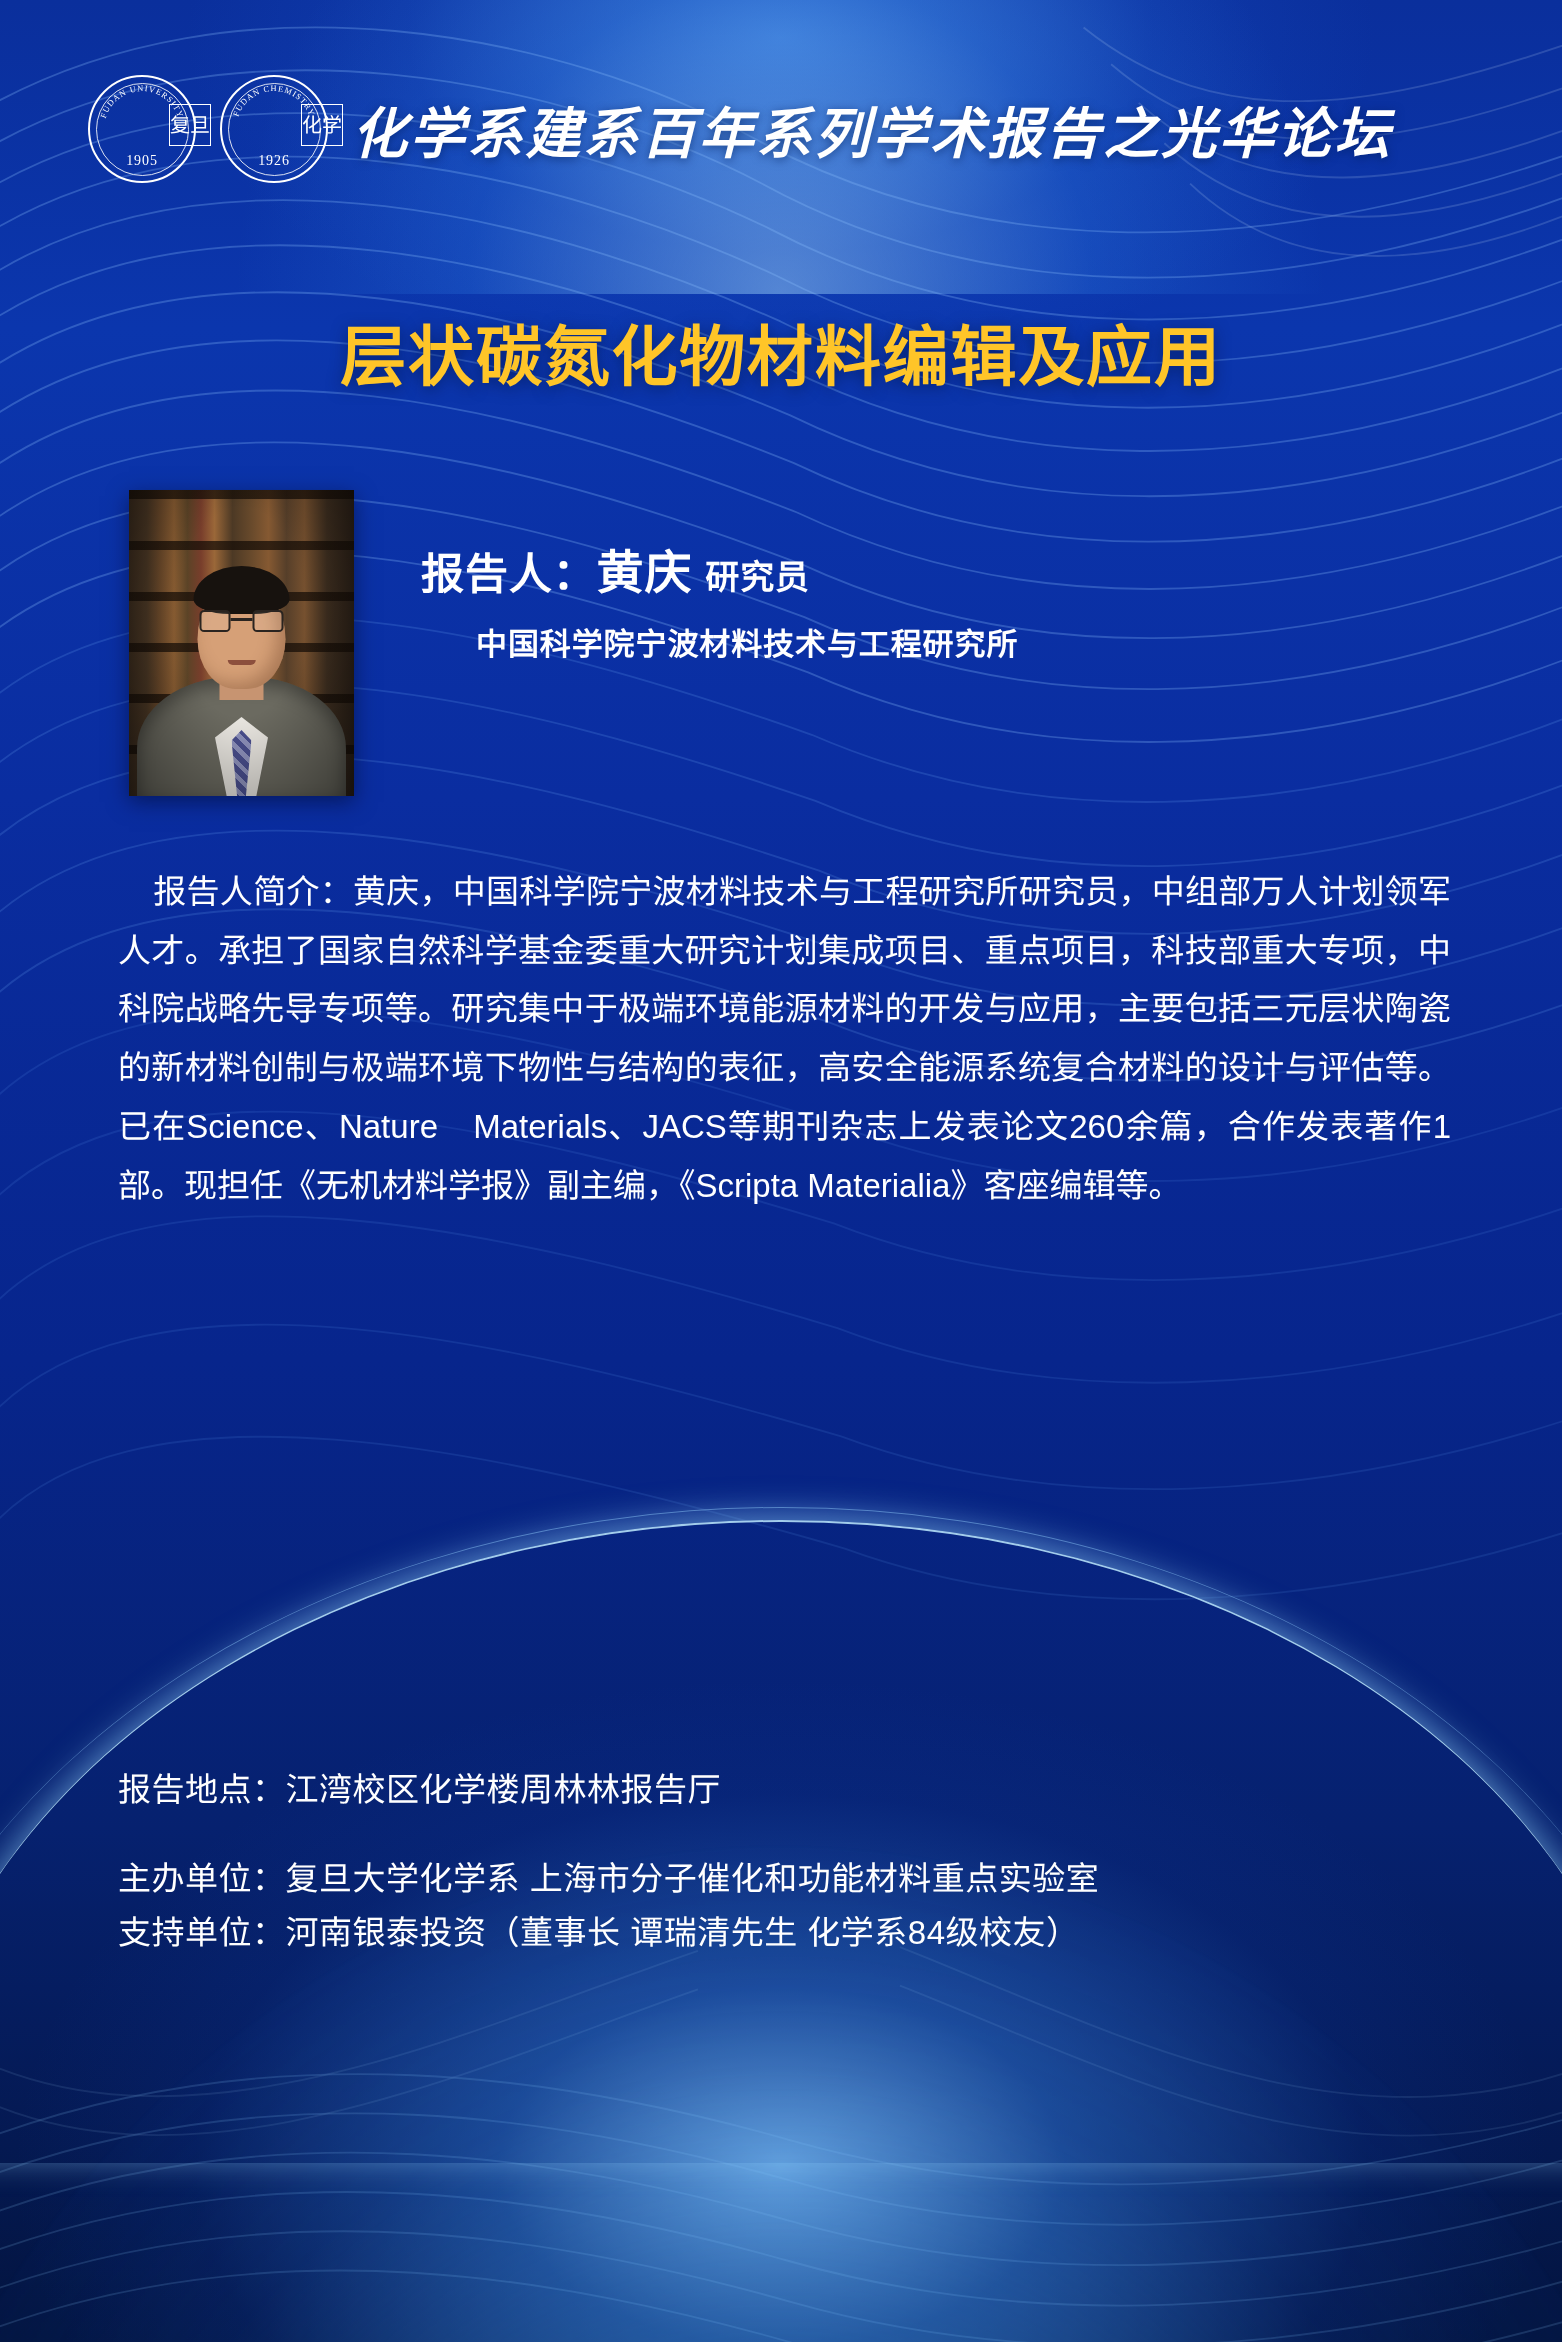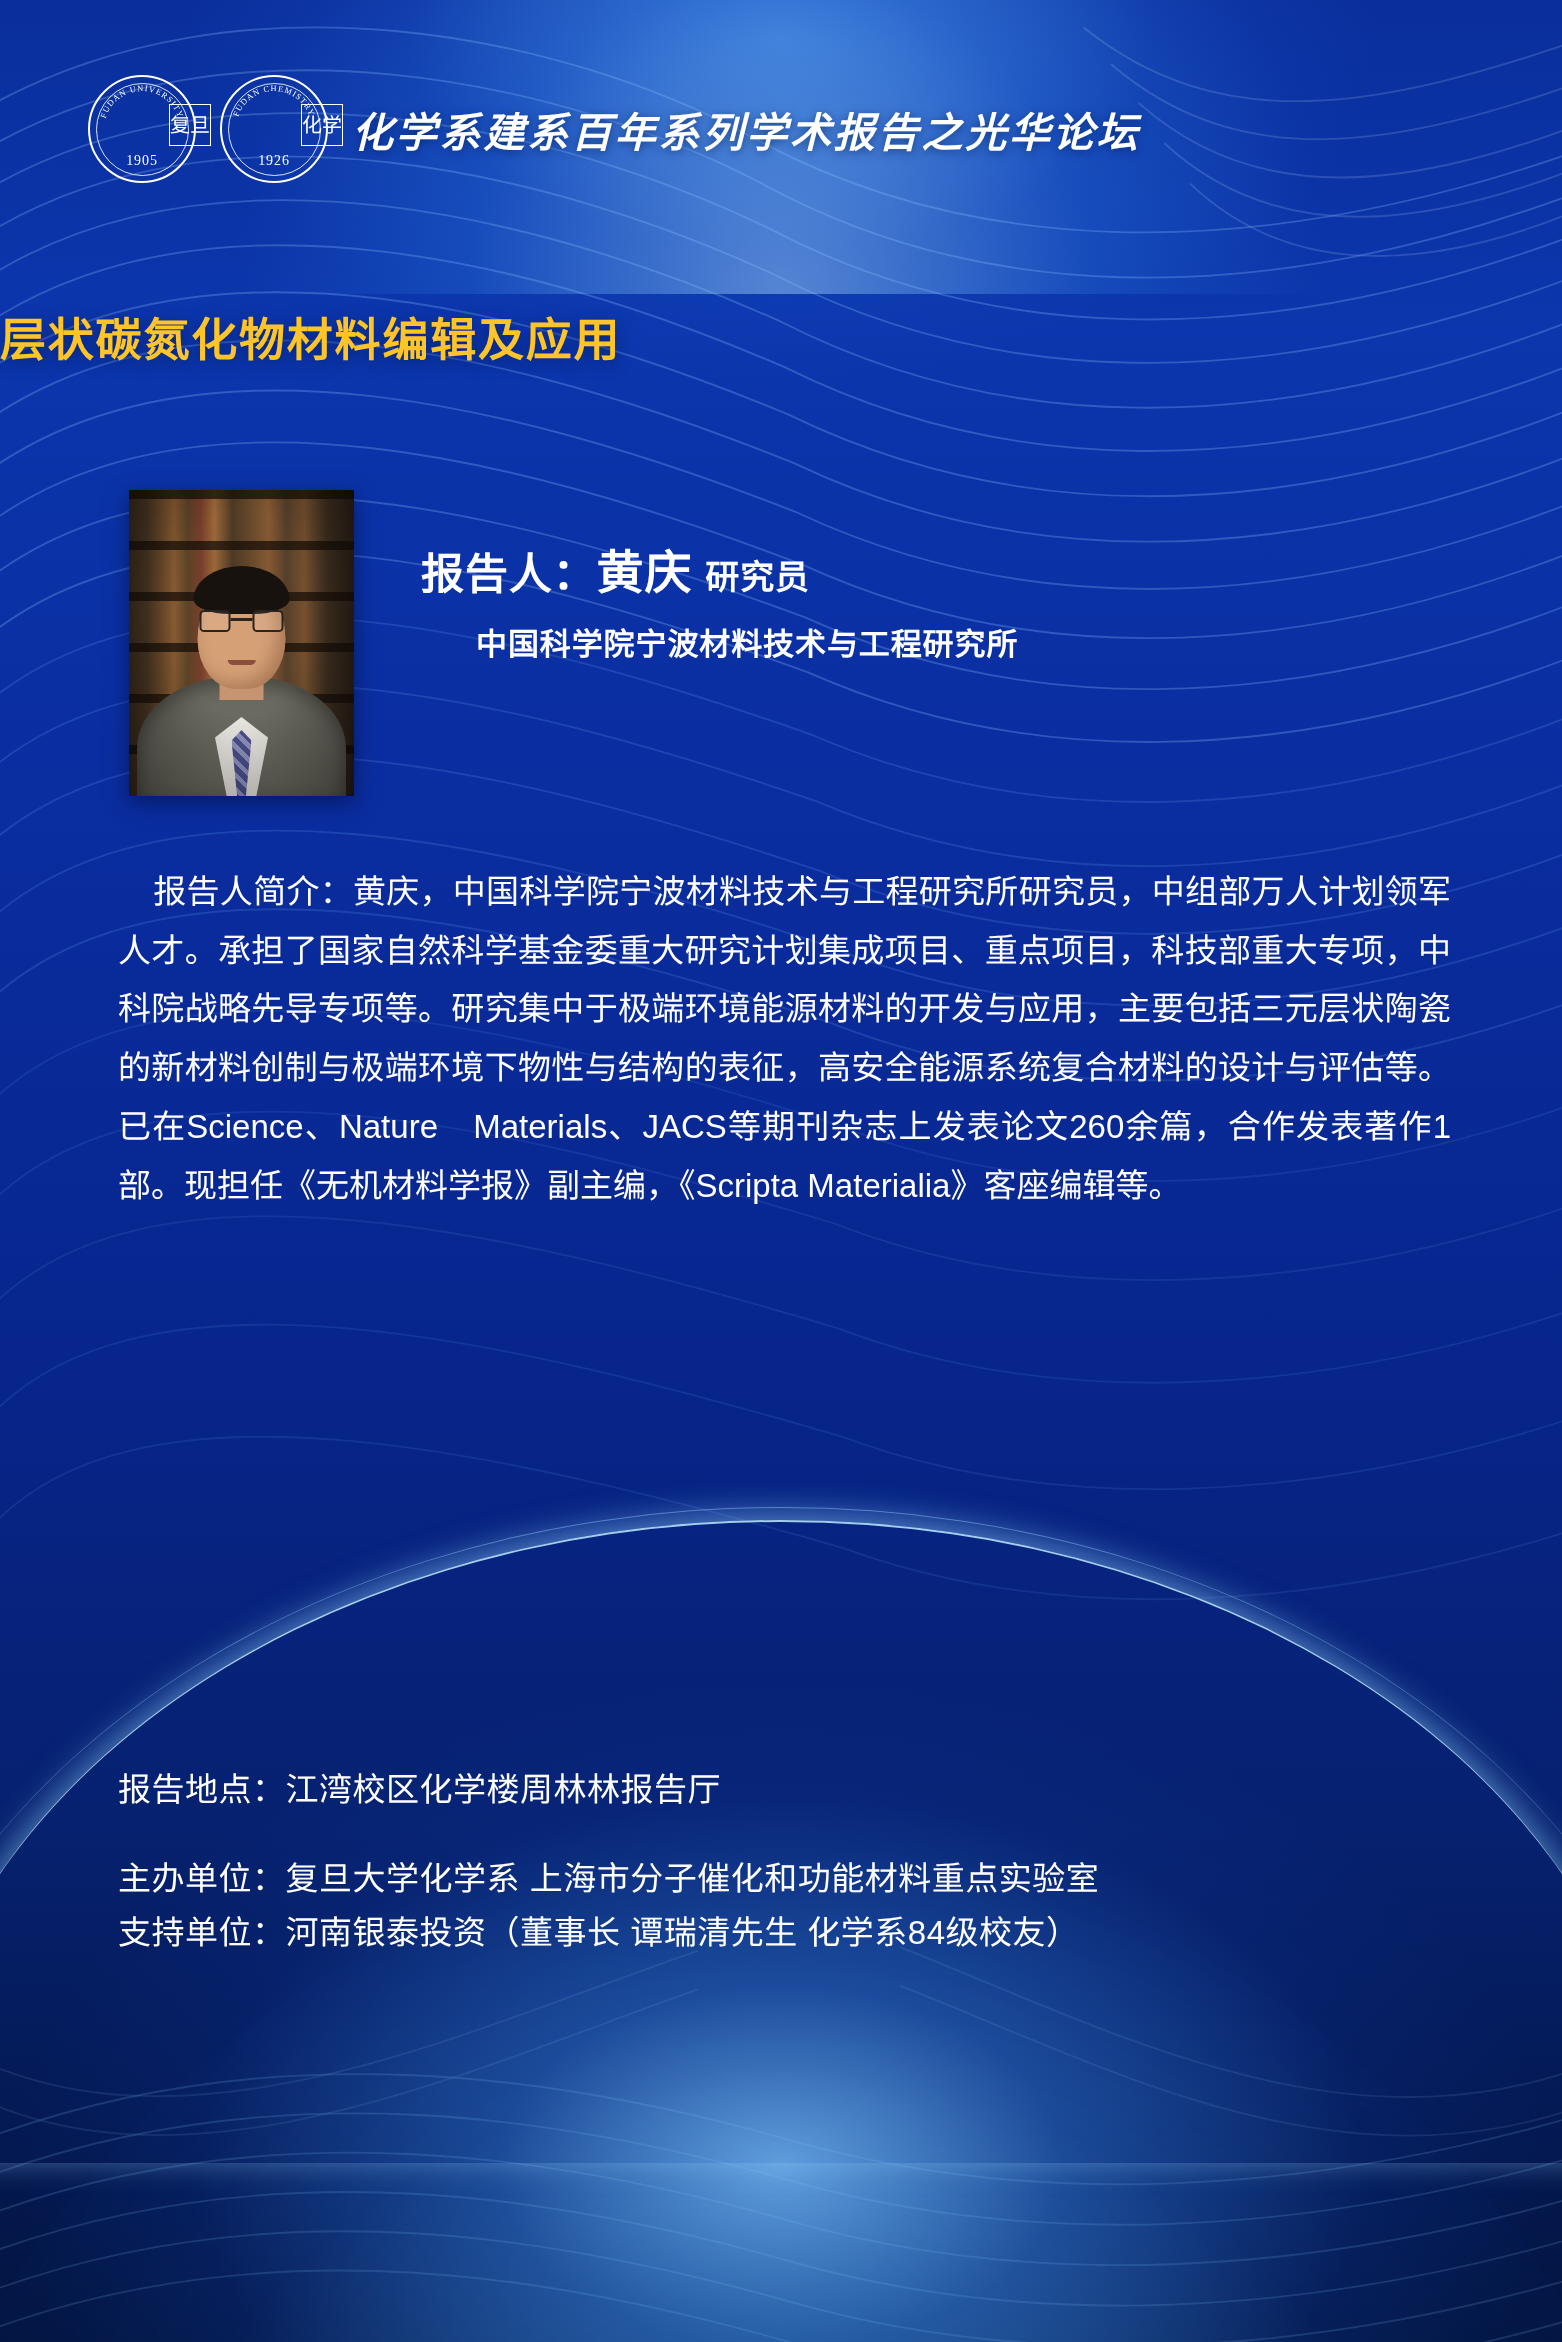--- a/index.html
+++ b/index.html
@@ -128,33 +128,34 @@
     font-family: Liberation Serif, serif;
     font-size: 14px;
     color: #fff;
     letter-spacing: 0.9px;
   }
 
   .header-title {
     font-family: Liberation Sans, sans-serif;
     font-weight: bold;
     font-style: italic;
-    font-size: 41px;
+    font-size: 55px;
     color: #ffffff;
     letter-spacing: 2.8px;
     white-space: nowrap;
     text-shadow: 0 1.8px 9.2px rgba(0,30,90,0.6);
   }
 
   
   .main-title {
     position: absolute;
     left: 0; top: 303px;
     width: 100%;
-    font-size: 46px;
+    text-align: center;
+    font-size: 66px;
     font-weight: bold;
     letter-spacing: 1.8px;
     color: #ffc528;
     text-shadow: 0 2.8px 14.7px rgba(0,20,70,0.55);
     z-index: 6;
   }
 
   
   .speaker-row {
     position: absolute;

